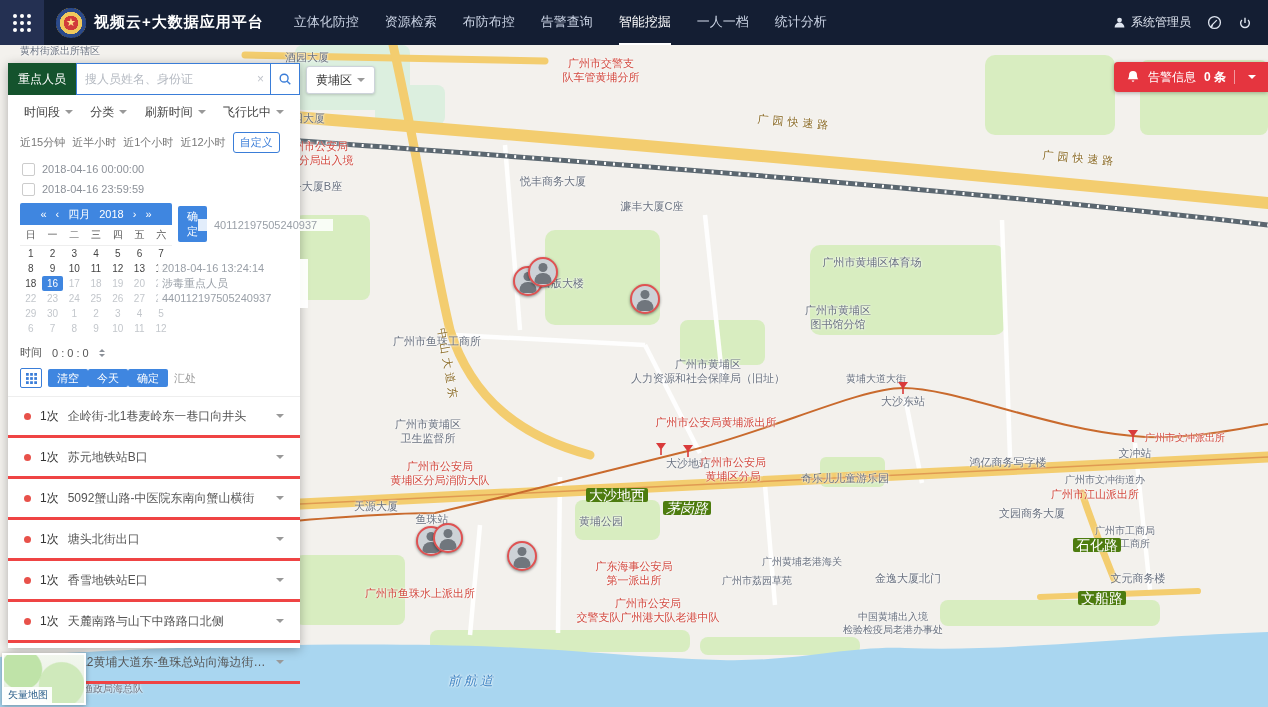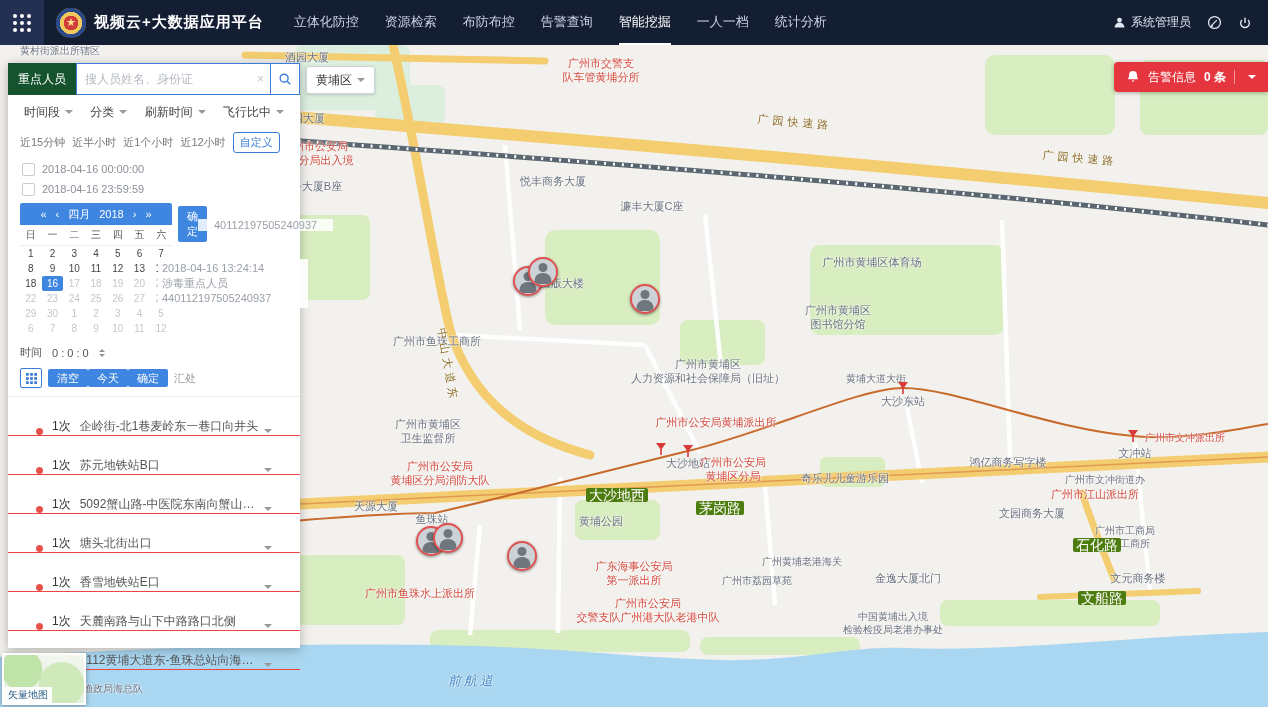--- a/index.html
+++ b/index.html
@@ -93,21 +93,21 @@
   .step{display:inline-flex;flex-direction:column;gap:2px;cursor:pointer}
   .step i{width:0;height:0;border:3px solid transparent}
   .step .up{border-bottom-color:#8b9098}
   .step .dn{border-top-color:#8b9098}
   .btn-row{display:flex;align-items:center;gap:6px;padding:4px 12px 8px}
   .icon-btn{width:20px;height:18px;border:1px solid #3a7dd8;border-radius:2px;display:grid;place-items:center;cursor:pointer;background:#fff}
   .btn{background:#3f86e0;color:#fff;border-radius:2px;padding:3px 9px;font-size:11px;cursor:pointer;white-space:nowrap}
   .suffix{color:#999;font-size:11px}
 
   .list{border-top:1px solid #eee}
-  .row{display:flex;align-items:flex-end;height:38px;padding:0 28px;border-bottom:1px solid #ef4444;cursor:pointer}
+  .row{display:flex;align-items:center;height:38px;padding:0 16px;border-bottom:3px solid #ef4444;cursor:pointer}
   .dot{width:7px;height:7px;border-radius:50%;background:#e8514a;margin-right:9px;flex:none}
   .cnt{color:#333;margin-right:9px;flex:none}
   .loc{flex:1;color:#555;white-space:nowrap;overflow:hidden;text-overflow:ellipsis}
 </style>
 </head>
 <body>
 
 <div class="map">
   <svg class="map-svg" width="1268" height="662" viewBox="0 0 1268 662">
     <g fill="#d8edc0">
@@ -206,21 +206,21 @@
       <div class="map-label red sm" style="left: 1185px; top: 392px;">广州市文冲派出所</div>
       <div class="map-label red" style="left: 420px; top: 548px;">广州市鱼珠水上派出所</div>
       <div class="map-label red" style="left: 634px; top: 528px;">广东海事公安局
 第一派出所</div>
       <div class="map-label red" style="left: 648px; top: 565px;">广州市公安局
 交警支队广州港大队老港中队</div>
       <div class="map-label road" style="left: 795px; top: 77px; transform: translate(-50%, -50%) rotate(5deg);">广园快速路</div>
       <div class="map-label road" style="left: 1080px; top: 113px; transform: translate(-50%, -50%) rotate(5deg);">广园快速路</div>
       <div class="map-label road sm" style="left: 448px; top: 320px; transform: translate(-50%, -50%) rotate(80deg);">中山大道东</div>
       <div class="map-label plate" style="left: 617px; top: 450px;">大沙地西</div>
-      <div class="map-label plate" style="left: 720px; top: 463px;">茅岗路</div>
+      <div class="map-label plate" style="left: 687px; top: 463px; font-style: italic;">茅岗路</div>
       <div class="map-label plate" style="left: 1097px; top: 500px;">石化路</div>
       <div class="map-label plate" style="left: 1102px; top: 553px;">文船路</div>
     </div>
 
   <div>
 
   <div class="avatar" style="left: 528px; top: 236px;"></div>
       <div class="avatar" style="left: 543px; top: 227px;"></div>
       <div class="avatar" style="left: 645px; top: 254px;"></div>
       <div class="avatar" style="left: 431px; top: 496px;"></div>

